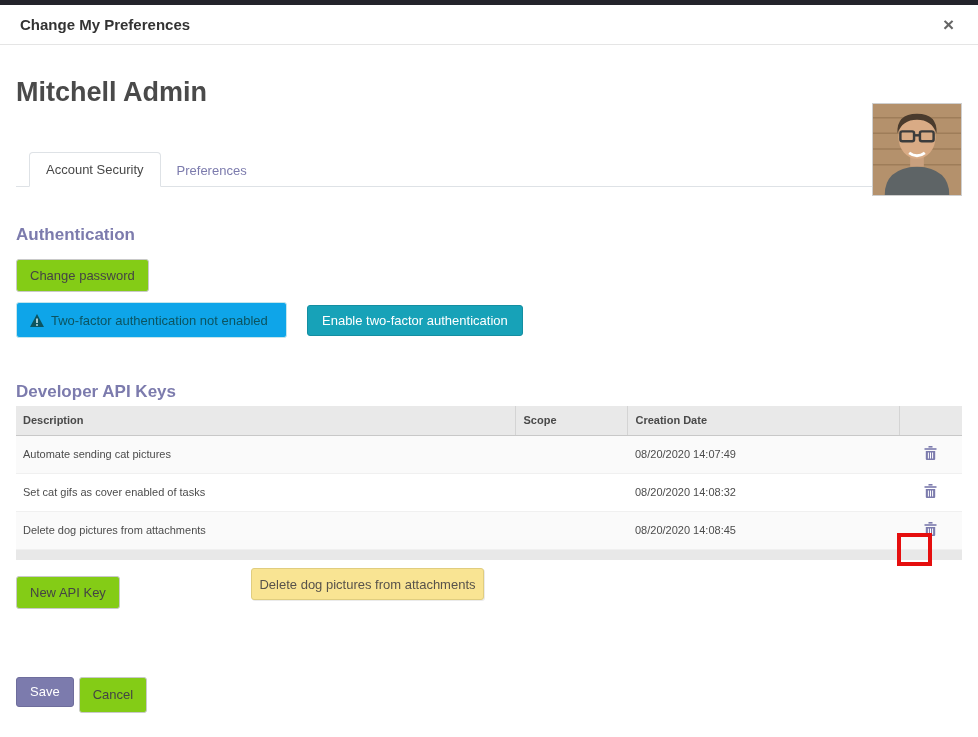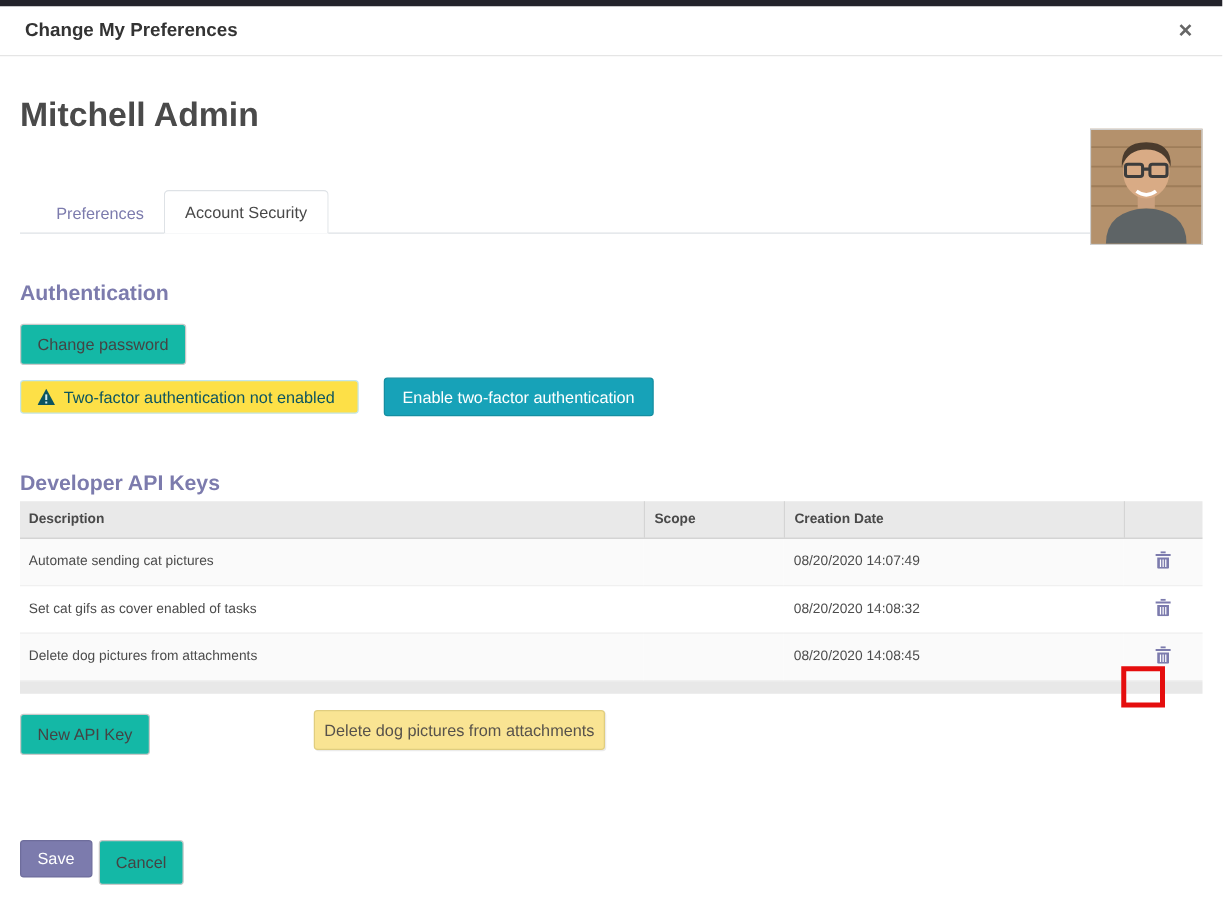--- a/index.html
+++ b/index.html
@@ -20,24 +20,24 @@
   .tabs { margin-top: 43px; display: flex; align-items: flex-end;
     border-bottom: 1px solid #dee2e6; padding-left: 13px; }
   .tab { font-size: 13px; padding: 9px 16px; cursor: pointer; position: relative; top: 1px; }
   .tab.inactive { color: #7c7bad; }
   .tab.active { color: #484848; background: #fff; border: 1px solid #dee2e6;
     border-bottom: 1px solid #fff; border-radius: 4px 4px 0 0; }
 
   .section-heading { font-size: 17px; font-weight: bold; color: #7c7bad; }
   .auth-heading { margin-top: 38px; }
   .btn { font-size: 13px; border-radius: 3px; cursor: pointer; font-family: inherit; }
-  .btn-default { background: #14b8a6; border: 1px solid #c9c9c9; color: #444; }
+  .btn-default { background: #84cc16; border: 1px solid #c9c9c9; color: #444; }
   .change-password { margin-top: 14px; padding: 8px 13px; display: inline-block; }
   .twofa-row { margin-top: 10px; display: flex; align-items: center; }
-  .alert-info { width: 271px; height: 27px; background: #fde047; border: 1px solid #c3e6ec;
+  .alert-info { width: 271px; height: 36px; background: #0ea5e9; border: 1px solid #c3e6ec;
     border-radius: 3px; color: #0c5460; font-size: 13px; display: flex;
     align-items: center; padding: 0 13px; }
   .alert-info .warn-icon { margin-right: 7px; display: inline-flex; }
   .btn-info { margin-left: 20px; height: 31px; padding: 0 14px; background: #17a2b8;
     border: 1px solid #148ea1; color: #fff; }
 
   .apikeys-heading { margin-top: 44px; }
   table.apikeys { margin-top: 4px; width: 946px; border-collapse: collapse; font-size: 11px; }
   table.apikeys th { background: #e9e9e9; color: #494949; text-align: left;
     font-weight: bold; height: 29px; padding: 0 8px; border-left: 1px solid #d4d4d4;
@@ -96,22 +96,22 @@
       <g fill="none" stroke="#3c3c3c" stroke-width="2.5">
         <rect x="28" y="28" width="14" height="10" rx="2"></rect>
         <rect x="48" y="28" width="14" height="10" rx="2"></rect>
         <line x1="42" y1="32" x2="48" y2="32"></line>
       </g>
       <path d="M37 50 Q45 56 53 50" stroke="#fff" stroke-width="3" fill="none"></path>
     </svg>
   </div>
 
   <div class="tabs">
+    <div class="tab active">Account Security</div>
     <div class="tab inactive">Preferences</div>
-    <div class="tab active">Account Security</div>
   </div>
 
   <h2 class="section-heading auth-heading">Authentication</h2>
 
   <button class="btn btn-default change-password">Change password</button>
 
   <div class="twofa-row">
     <div class="alert-info">
       <span class="warn-icon">
         <svg width="14" height="13" viewBox="0 0 14 13">

